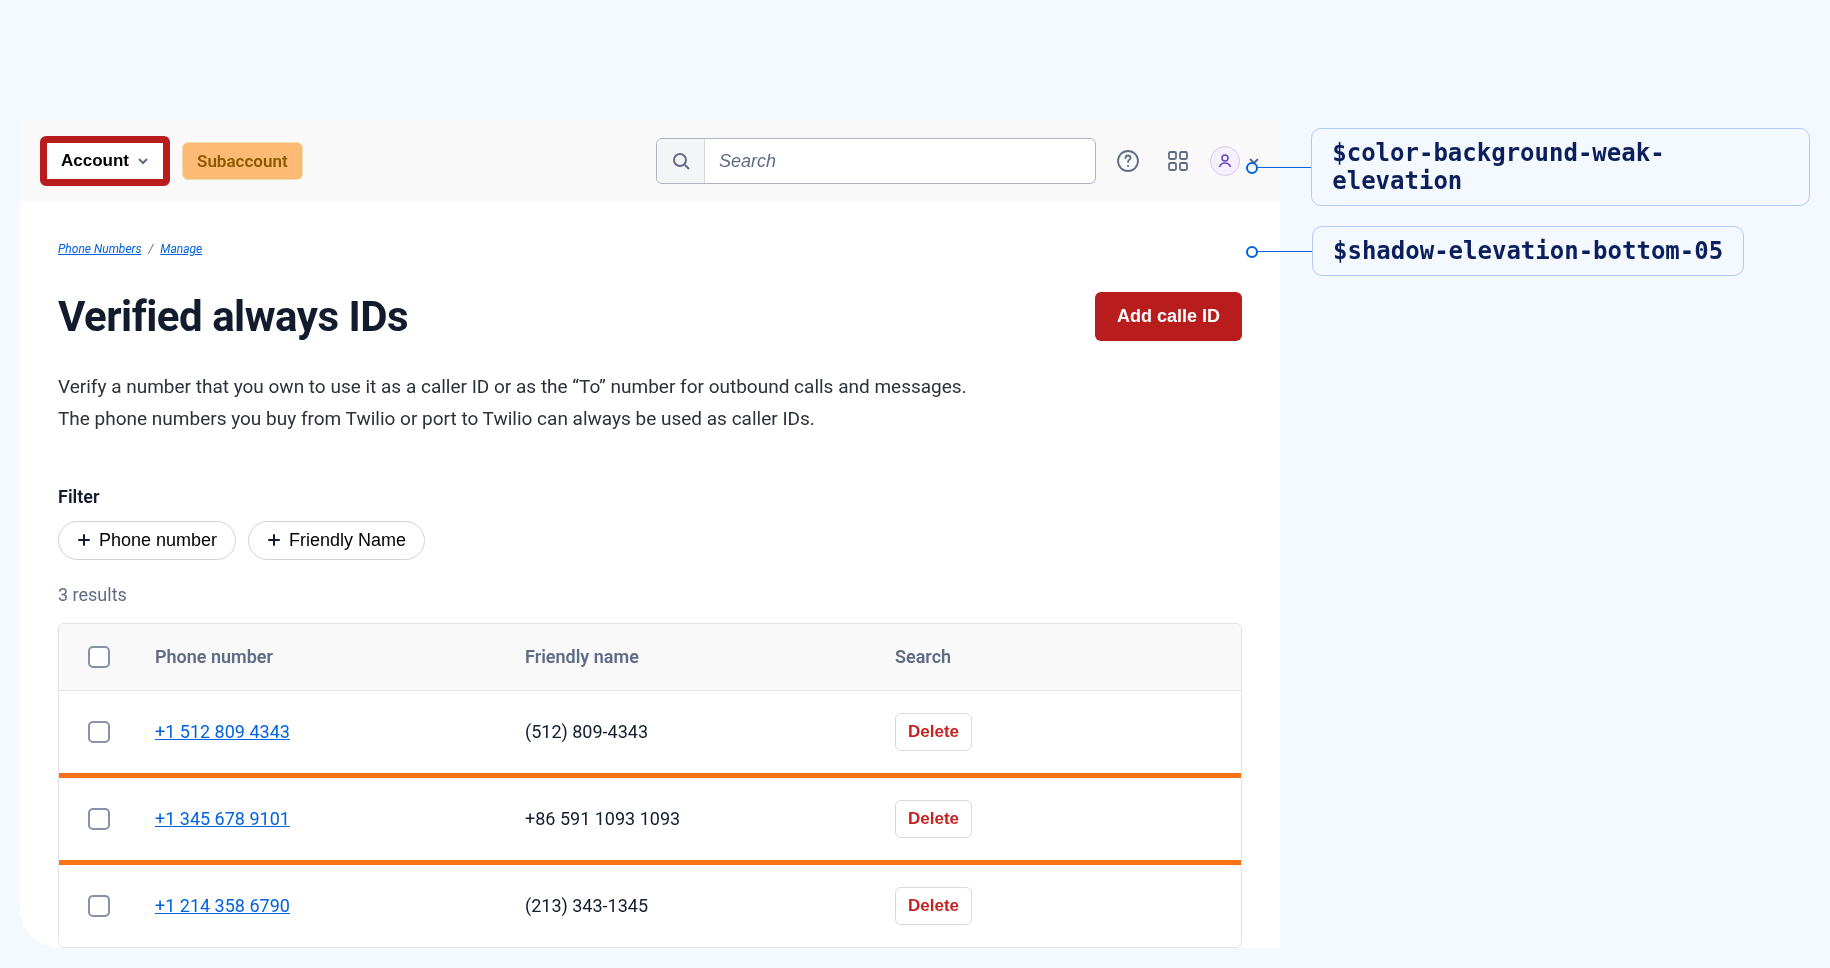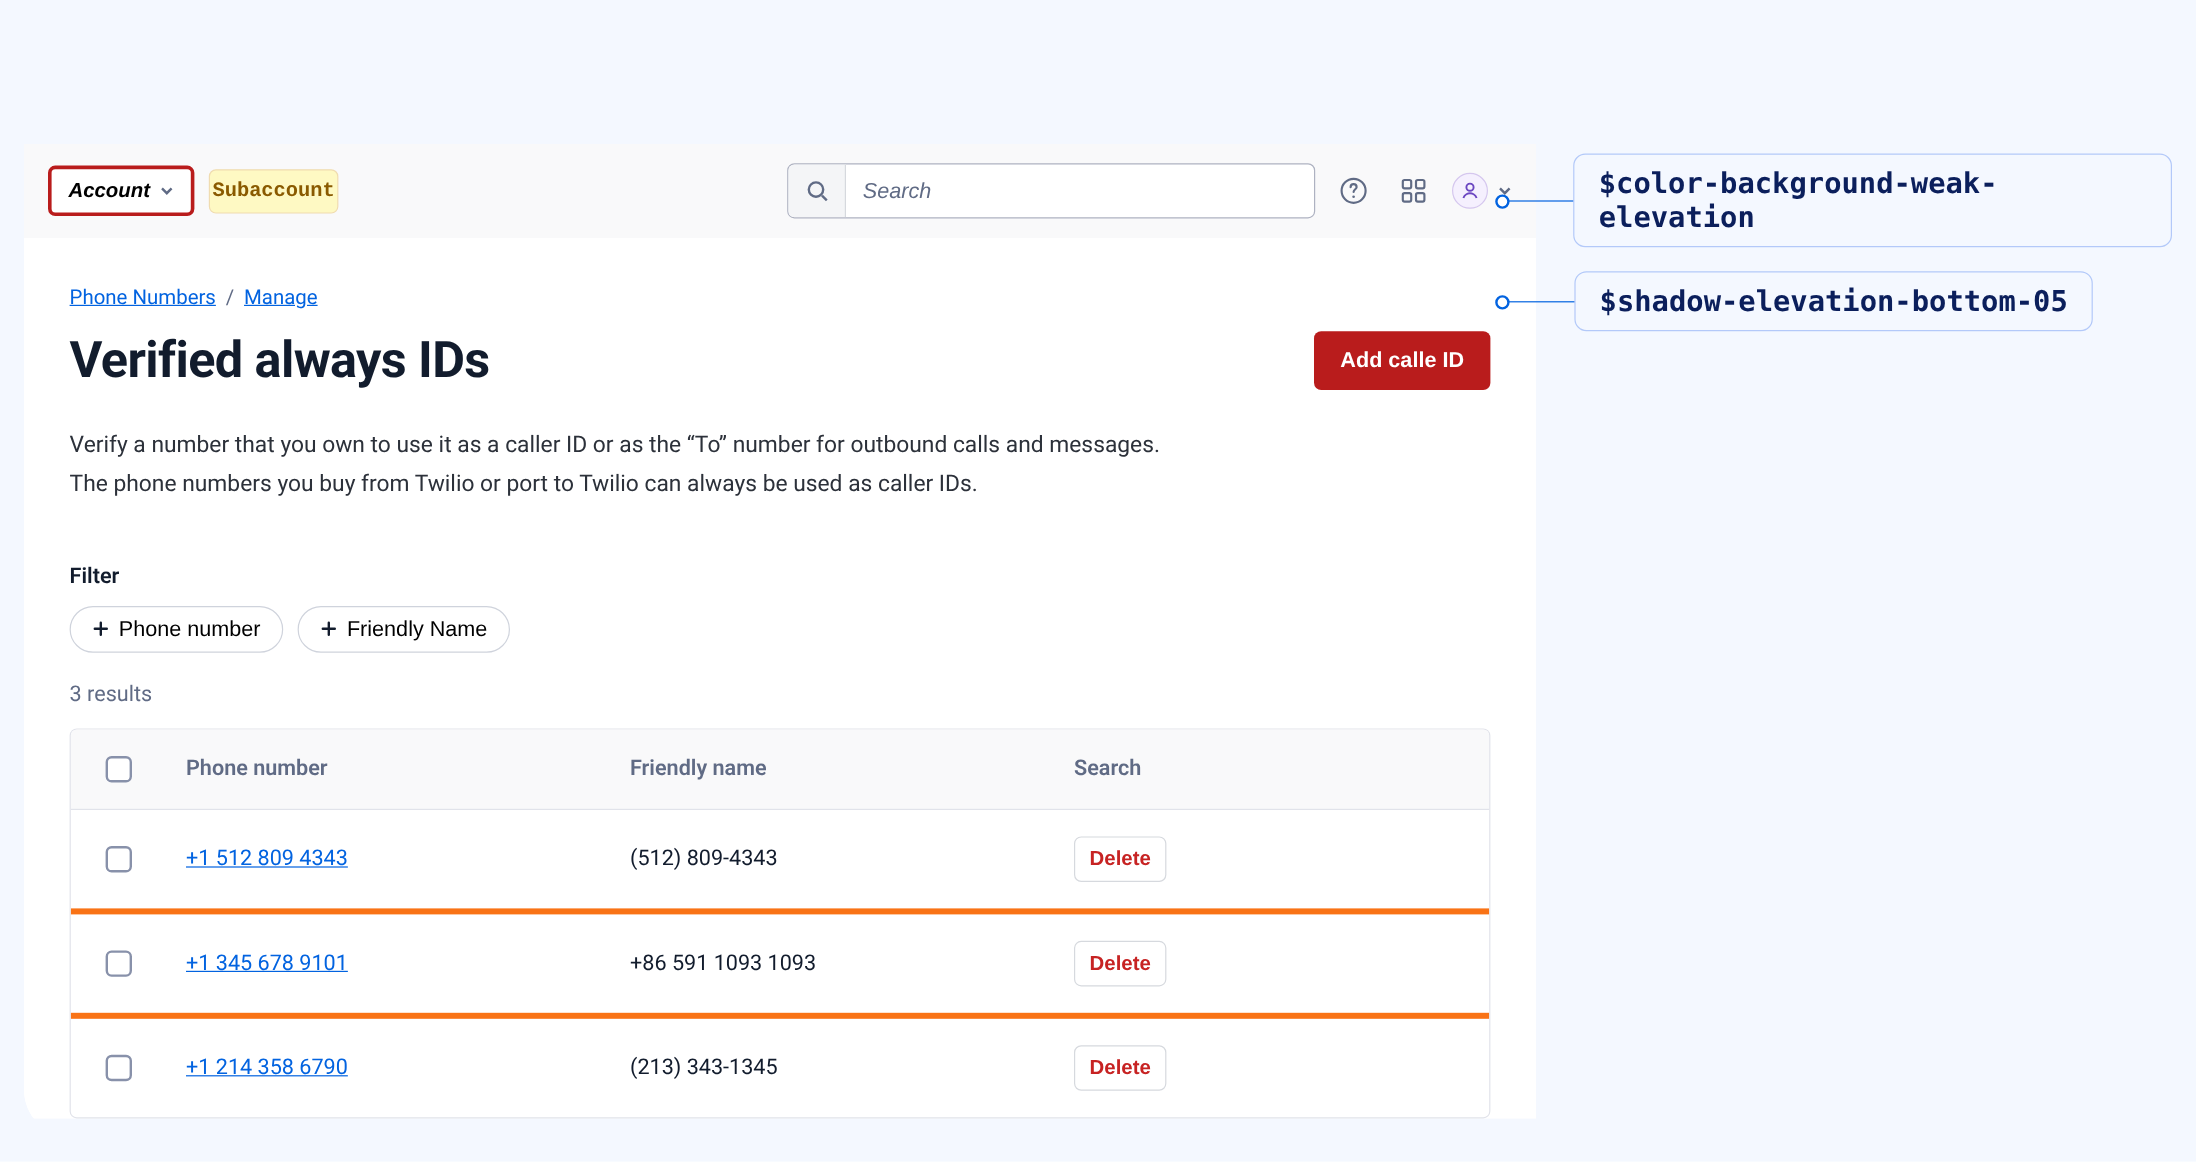--- a/index.html
+++ b/index.html
@@ -32,38 +32,36 @@
   align-items: center;
   padding: 16px 20px;
   background: #f9f9fa;
   box-shadow: 0 1px 0 rgba(0,0,0,0.05);
 }
 .acct-btn {
   display: inline-flex;
   align-items: center;
   gap: 8px;
   background: #fff;
-  border: 3px solid #b91c1c;
+  border: 7px solid #b91c1c;
   border-radius: 6px;
   padding: 8px 14px;
   font-size: 17px;
   font-weight: 600;
   cursor: pointer;
-  font-style: italic;
 }
 .sub-badge {
   margin-left: 12px;
-  background: #fef9c3;
+  background: #fdba74;
   color: #8a5a00;
   border: 1px solid #f0dcb0;
   border-radius: 6px;
-  padding: 8px 2px;
+  padding: 8px 14px;
   font-size: 17px;
   font-weight: 600;
-  font-family: Liberation Mono, monospace;
 }
 .spacer { flex: 1; }
 .search-wrap {
   display: flex;
   align-items: center;
   border: 1px solid #aeb2c1;
   border-radius: 6px;
   background: #fff;
   width: 440px;
   height: 46px;
@@ -116,22 +114,23 @@
   display: flex;
   align-items: center;
   justify-content: center;
   color: #6b46c1;
 }
 .content {
   padding: 40px 38px 0 38px;
   background: #fff;
 }
 .breadcrumb {
-  font-size: 17px;
-  margin-bottom: 18px;
+  font-size: 12px;
+  margin-bottom: 36px;
+  font-style: italic;
 }
 .breadcrumb a { color: #0263e0; text-decoration: underline; }
 .breadcrumb .sep { color: #606b85; margin: 0 4px; }
 .header-row {
   display: flex;
   align-items: center;
   justify-content: space-between;
   margin-bottom: 30px;
 }
 .page-title {

